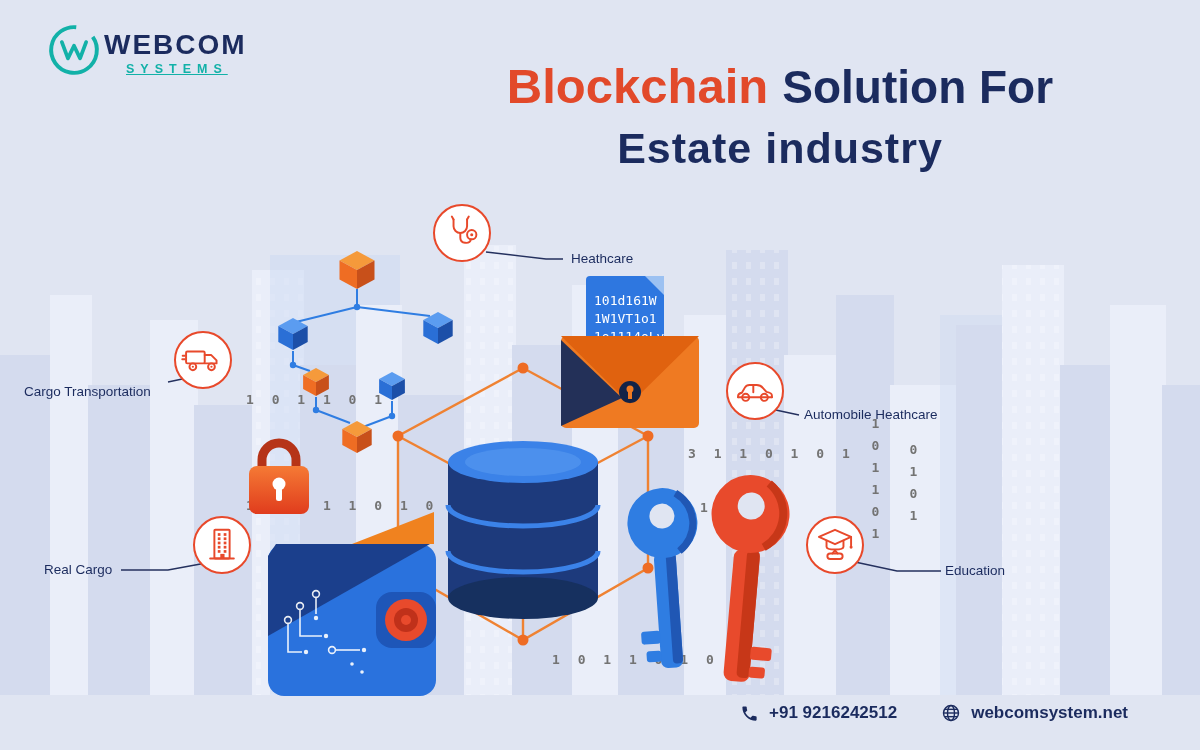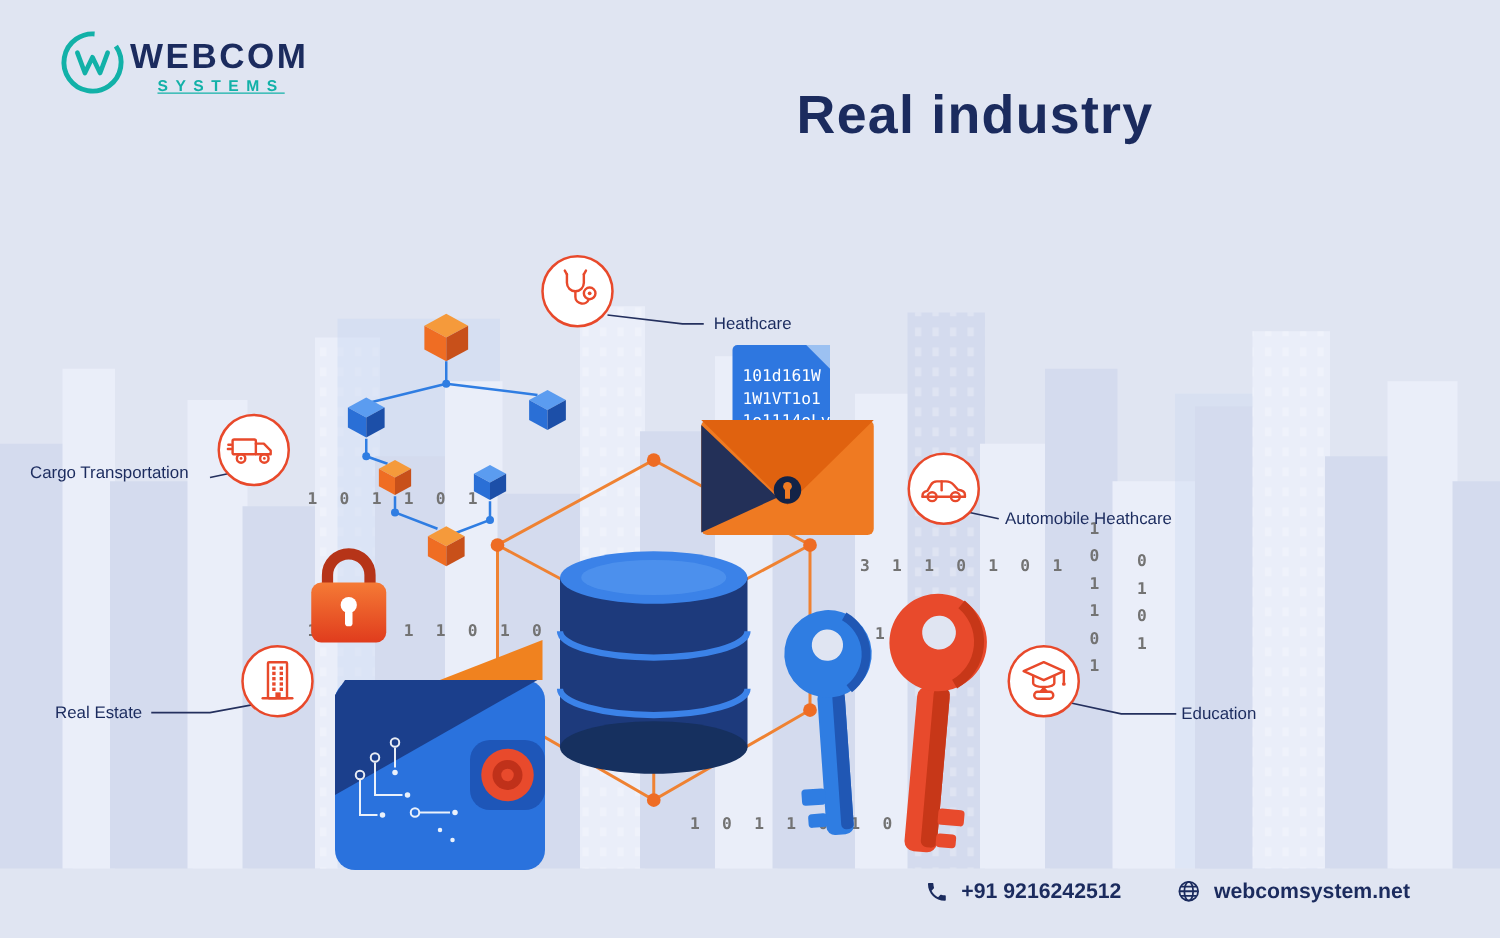--- a/index.html
+++ b/index.html
@@ -48,21 +48,21 @@
   .cc-cargo{left:174px;top:331px;}
   .cc-automobile{left:726px;top:362px;}
   .cc-realestate{left:193px;top:516px;}
   .cc-education{left:806px;top:516px;}
   .icon-stroke{stroke:#e8492b;stroke-width:2.3;fill:none;stroke-linecap:round;stroke-linejoin:round;}
   .icon-fill{fill:#e8492b;stroke:none;}
   .callout-label{
     position:absolute;font-size:13.5px;font-weight:normal;color:#1b2b5e;white-space:nowrap;
   }
   .lbl-healthcare{left:571px;top:251px;}
-  .lbl-cargo{left:24px;top:370px;}
+  .lbl-cargo{left:24px;top:384px;}
   .lbl-automobile{left:804px;top:407px;}
   .lbl-realestate{left:44px;top:562px;}
   .lbl-education{left:945px;top:563px;}
   
   .contact{
     position:absolute;top:703px;right:72px;display:flex;gap:44px;align-items:center;
     color:#1b2b5e;font-size:17px;font-weight:bold;
   }
   .contact-item{display:flex;gap:10px;align-items:center;cursor:pointer;}
 </style>
@@ -119,21 +119,24 @@
     <circle cx="30" cy="30" r="24.5" stroke="#12b1a8" stroke-width="4.2" fill="none" stroke-dasharray="132 22" transform="rotate(-35 30 30)"></circle>
     <polyline points="17,21.5 23.5,39 30,25.5 36.5,39 43,21.5" stroke="#12b1a8" stroke-width="4" fill="none" stroke-linecap="round" stroke-linejoin="round"></polyline>
   </svg>
   <div class="logo-text">
     <div class="logo-name">WEBCOM</div>
     <div class="logo-sub">SYSTEMS</div>
   </div>
 </header>
 
 <div class="title">
-  <div class="title-line2">Real industry</div>
+  <div class="title-line1">
+    <span class="title-hl">Blockchain</span><span>Solution For</span>
+  </div>
+  <div class="title-line2">Estate industry</div>
 </div>
 
 <svg class="art" width="1200" height="750" viewBox="0 0 1200 750">
   <defs>
     <linearGradient id="lockg" x1="0" y1="0" x2="0" y2="1">
       <stop offset="0" stop-color="#f57a35"></stop>
         <stop offset="1" stop-color="#e03c1d"></stop>
     </linearGradient>
   </defs>
 
@@ -339,21 +342,21 @@
     <path class="icon-stroke" d="M45,16.5 v10"></path>
     <circle class="icon-fill" cx="45" cy="28.5" r="1.8"></circle>
     <rect class="icon-stroke" x="17" y="36" width="18" height="6.5" rx="3.2"></rect>
     <path class="icon-stroke" d="M23,36 l3,-3.5 3,3.5"></path>
   </svg>
 </div>
 
 <div class="callout-label lbl-healthcare">Heathcare</div>
 <div class="callout-label lbl-cargo">Cargo Transportation</div>
 <div class="callout-label lbl-automobile">Automobile Heathcare</div>
-<div class="callout-label lbl-realestate">Real Estate</div>
+<div class="callout-label lbl-realestate">Real Cargo</div>
 <div class="callout-label lbl-education">Education</div>
 
 <footer class="contact">
   <span class="contact-item">
     <svg width="19" height="19" viewBox="0 0 24 24">
       <path fill="#1b2b5e" d="M6.62 10.79c1.44 2.83 3.76 5.14 6.59 6.59l2.2-2.2c.27-.27.67-.36 1.02-.24 1.12.37 2.33.57 3.57.57.55 0 1 .45 1 1V20c0 .55-.45 1-1 1-9.39 0-17-7.61-17-17 0-.55.45-1 1-1h3.5c.55 0 1 .45 1 1 0 1.25.2 2.45.57 3.57.11.35.03.74-.25 1.02l-2.2 2.2z"></path>
     </svg>
     <span>+91 9216242512</span>
   </span>
   <span class="contact-item">

